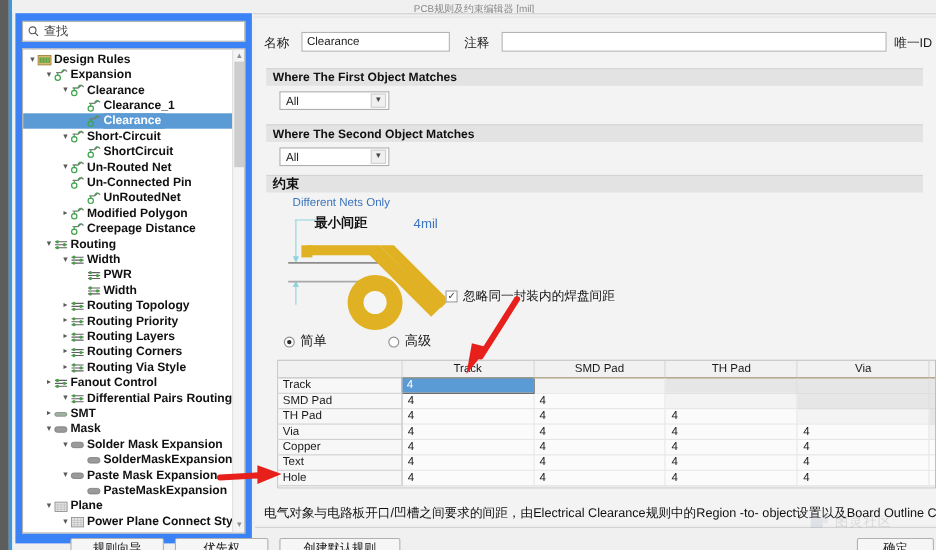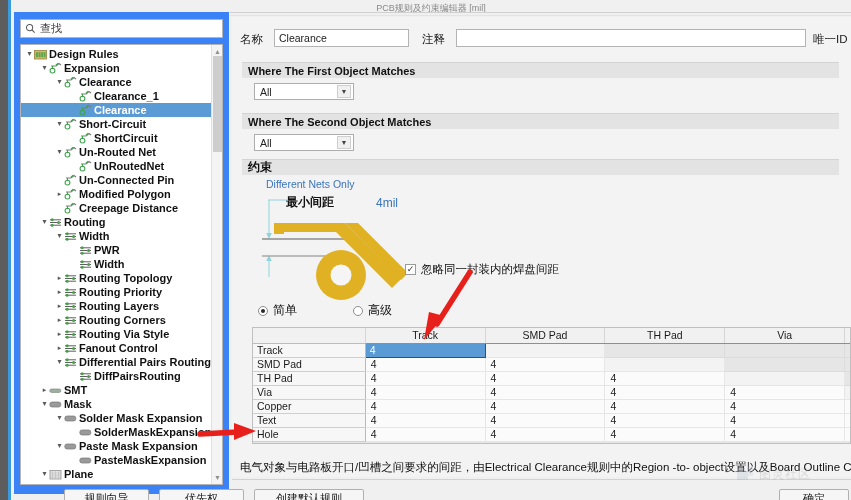--- a/index.html
+++ b/index.html
@@ -288,41 +288,41 @@
           <div class="tree-row" style="padding-left: 34px;">
             <span class="twisty" style="font-size: 8px;">▾</span>
             <svg viewBox="0 0 13 13" class="ticon">
               <path d="M2 4 L7 4 L10 1.5 L12 3" stroke="#7c7c7c" stroke-width="1.2" fill="none"></path>
               <path d="M3.5 4 L3.5 7" stroke="#3fa34d" stroke-width="1.1"></path>
               <circle cx="3.5" cy="8.6" r="2.4" fill="none" stroke="#3fa34d" stroke-width="1.1"></circle>
               <path d="M7 3.2 L9.3 1.2" stroke="#3fa34d" stroke-width="1.4"></path>
             </svg>
             <span class="tlabel">Un-Routed Net</span>
           </div>
+          <div class="tree-row" style="padding-left: 34px;">
+            <span class="twisty none">▸</span>
+            <svg viewBox="0 0 13 13" class="ticon">
+              <path d="M2 4 L7 4 L10 1.5 L12 3" stroke="#7c7c7c" stroke-width="1.2" fill="none"></path>
+              <path d="M3.5 4 L3.5 7" stroke="#3fa34d" stroke-width="1.1"></path>
+              <circle cx="3.5" cy="8.6" r="2.4" fill="none" stroke="#3fa34d" stroke-width="1.1"></circle>
+              <path d="M7 3.2 L9.3 1.2" stroke="#3fa34d" stroke-width="1.4"></path>
+            </svg>
+            <span class="tlabel">Un-Connected Pin</span>
+          </div>
           <div class="tree-row" style="padding-left: 49px;">
             <span class="twisty none">▸</span>
             <svg viewBox="0 0 13 13" class="ticon">
               <path d="M2 4 L7 4 L10 1.5 L12 3" stroke="#7c7c7c" stroke-width="1.2" fill="none"></path>
               <path d="M3.5 4 L3.5 7" stroke="#3fa34d" stroke-width="1.1"></path>
               <circle cx="3.5" cy="8.6" r="2.4" fill="none" stroke="#3fa34d" stroke-width="1.1"></circle>
               <path d="M7 3.2 L9.3 1.2" stroke="#3fa34d" stroke-width="1.4"></path>
             </svg>
             <span class="tlabel">UnRoutedNet</span>
           </div>
           <div class="tree-row" style="padding-left: 34px;">
-            <span class="twisty none">▸</span>
-            <svg viewBox="0 0 13 13" class="ticon">
-              <path d="M2 4 L7 4 L10 1.5 L12 3" stroke="#7c7c7c" stroke-width="1.2" fill="none"></path>
-              <path d="M3.5 4 L3.5 7" stroke="#3fa34d" stroke-width="1.1"></path>
-              <circle cx="3.5" cy="8.6" r="2.4" fill="none" stroke="#3fa34d" stroke-width="1.1"></circle>
-              <path d="M7 3.2 L9.3 1.2" stroke="#3fa34d" stroke-width="1.4"></path>
-            </svg>
-            <span class="tlabel">Un-Connected Pin</span>
-          </div>
-          <div class="tree-row" style="padding-left: 34px;">
             <span class="twisty">▸</span>
             <svg viewBox="0 0 13 13" class="ticon">
               <path d="M2 4 L7 4 L10 1.5 L12 3" stroke="#7c7c7c" stroke-width="1.2" fill="none"></path>
               <path d="M3.5 4 L3.5 7" stroke="#3fa34d" stroke-width="1.1"></path>
               <circle cx="3.5" cy="8.6" r="2.4" fill="none" stroke="#3fa34d" stroke-width="1.1"></circle>
               <path d="M7 3.2 L9.3 1.2" stroke="#3fa34d" stroke-width="1.4"></path>
             </svg>
             <span class="tlabel">Modified Polygon</span>
           </div>
           <div class="tree-row" style="padding-left: 34px;">
@@ -436,21 +436,21 @@
             <svg viewBox="0 0 13 13" class="ticon">
               <path d="M1 6.5 L12 6.5" stroke="#5f5f5f" stroke-width="1"></path>
               <path d="M1 3.8 L12 3.8" stroke="#5f5f5f" stroke-width="1"></path>
               <path d="M1 9.2 L12 9.2" stroke="#5f5f5f" stroke-width="1"></path>
               <circle cx="3.2" cy="3.8" r="1.5" fill="#4a9e4a"></circle>
               <circle cx="9.6" cy="6.5" r="1.5" fill="#4a9e4a"></circle>
               <circle cx="3.2" cy="9.2" r="1.5" fill="#4a9e4a"></circle>
             </svg>
             <span class="tlabel">Routing Via Style</span>
           </div>
-          <div class="tree-row" style="padding-left: 34px;">
+          <div class="tree-row" style="padding-left: 19px;">
             <span class="twisty">▸</span>
             <svg viewBox="0 0 13 13" class="ticon">
               <path d="M1 6.5 L12 6.5" stroke="#5f5f5f" stroke-width="1"></path>
               <path d="M1 3.8 L12 3.8" stroke="#5f5f5f" stroke-width="1"></path>
               <path d="M1 9.2 L12 9.2" stroke="#5f5f5f" stroke-width="1"></path>
               <circle cx="3.2" cy="3.8" r="1.5" fill="#4a9e4a"></circle>
               <circle cx="9.6" cy="6.5" r="1.5" fill="#4a9e4a"></circle>
               <circle cx="3.2" cy="9.2" r="1.5" fill="#4a9e4a"></circle>
             </svg>
             <span class="tlabel">Fanout Control</span>
@@ -459,32 +459,20 @@
             <span class="twisty" style="font-size: 8px;">▾</span>
             <svg viewBox="0 0 13 13" class="ticon">
               <path d="M1 6.5 L12 6.5" stroke="#5f5f5f" stroke-width="1"></path>
               <path d="M1 3.8 L12 3.8" stroke="#5f5f5f" stroke-width="1"></path>
               <path d="M1 9.2 L12 9.2" stroke="#5f5f5f" stroke-width="1"></path>
               <circle cx="3.2" cy="3.8" r="1.5" fill="#4a9e4a"></circle>
               <circle cx="9.6" cy="6.5" r="1.5" fill="#4a9e4a"></circle>
               <circle cx="3.2" cy="9.2" r="1.5" fill="#4a9e4a"></circle>
             </svg>
             <span class="tlabel">Differential Pairs Routing</span>
-          </div>
-          <div class="tree-row" style="padding-left: 49px;">
-            <span class="twisty none">▸</span>
-            <svg viewBox="0 0 13 13" class="ticon">
-              <path d="M1 6.5 L12 6.5" stroke="#5f5f5f" stroke-width="1"></path>
-              <path d="M1 3.8 L12 3.8" stroke="#5f5f5f" stroke-width="1"></path>
-              <path d="M1 9.2 L12 9.2" stroke="#5f5f5f" stroke-width="1"></path>
-              <circle cx="3.2" cy="3.8" r="1.5" fill="#4a9e4a"></circle>
-              <circle cx="9.6" cy="6.5" r="1.5" fill="#4a9e4a"></circle>
-              <circle cx="3.2" cy="9.2" r="1.5" fill="#4a9e4a"></circle>
-            </svg>
-            <span class="tlabel">DiffPairsRouting</span>
           </div>
           <div class="tree-row" style="padding-left: 19px;">
             <span class="twisty">▸</span>
             <svg viewBox="0 0 13 13" class="ticon">
               <rect x="0.8" y="5" width="11" height="3.4" rx="1.6" fill="#9fb0a0" stroke="#7d8c7e" stroke-width="0.7"></rect>
             </svg>
             <span class="tlabel">SMT</span>
           </div>
           <div class="tree-row" style="padding-left: 19px;">
             <span class="twisty" style="font-size: 8px;">▾</span>

